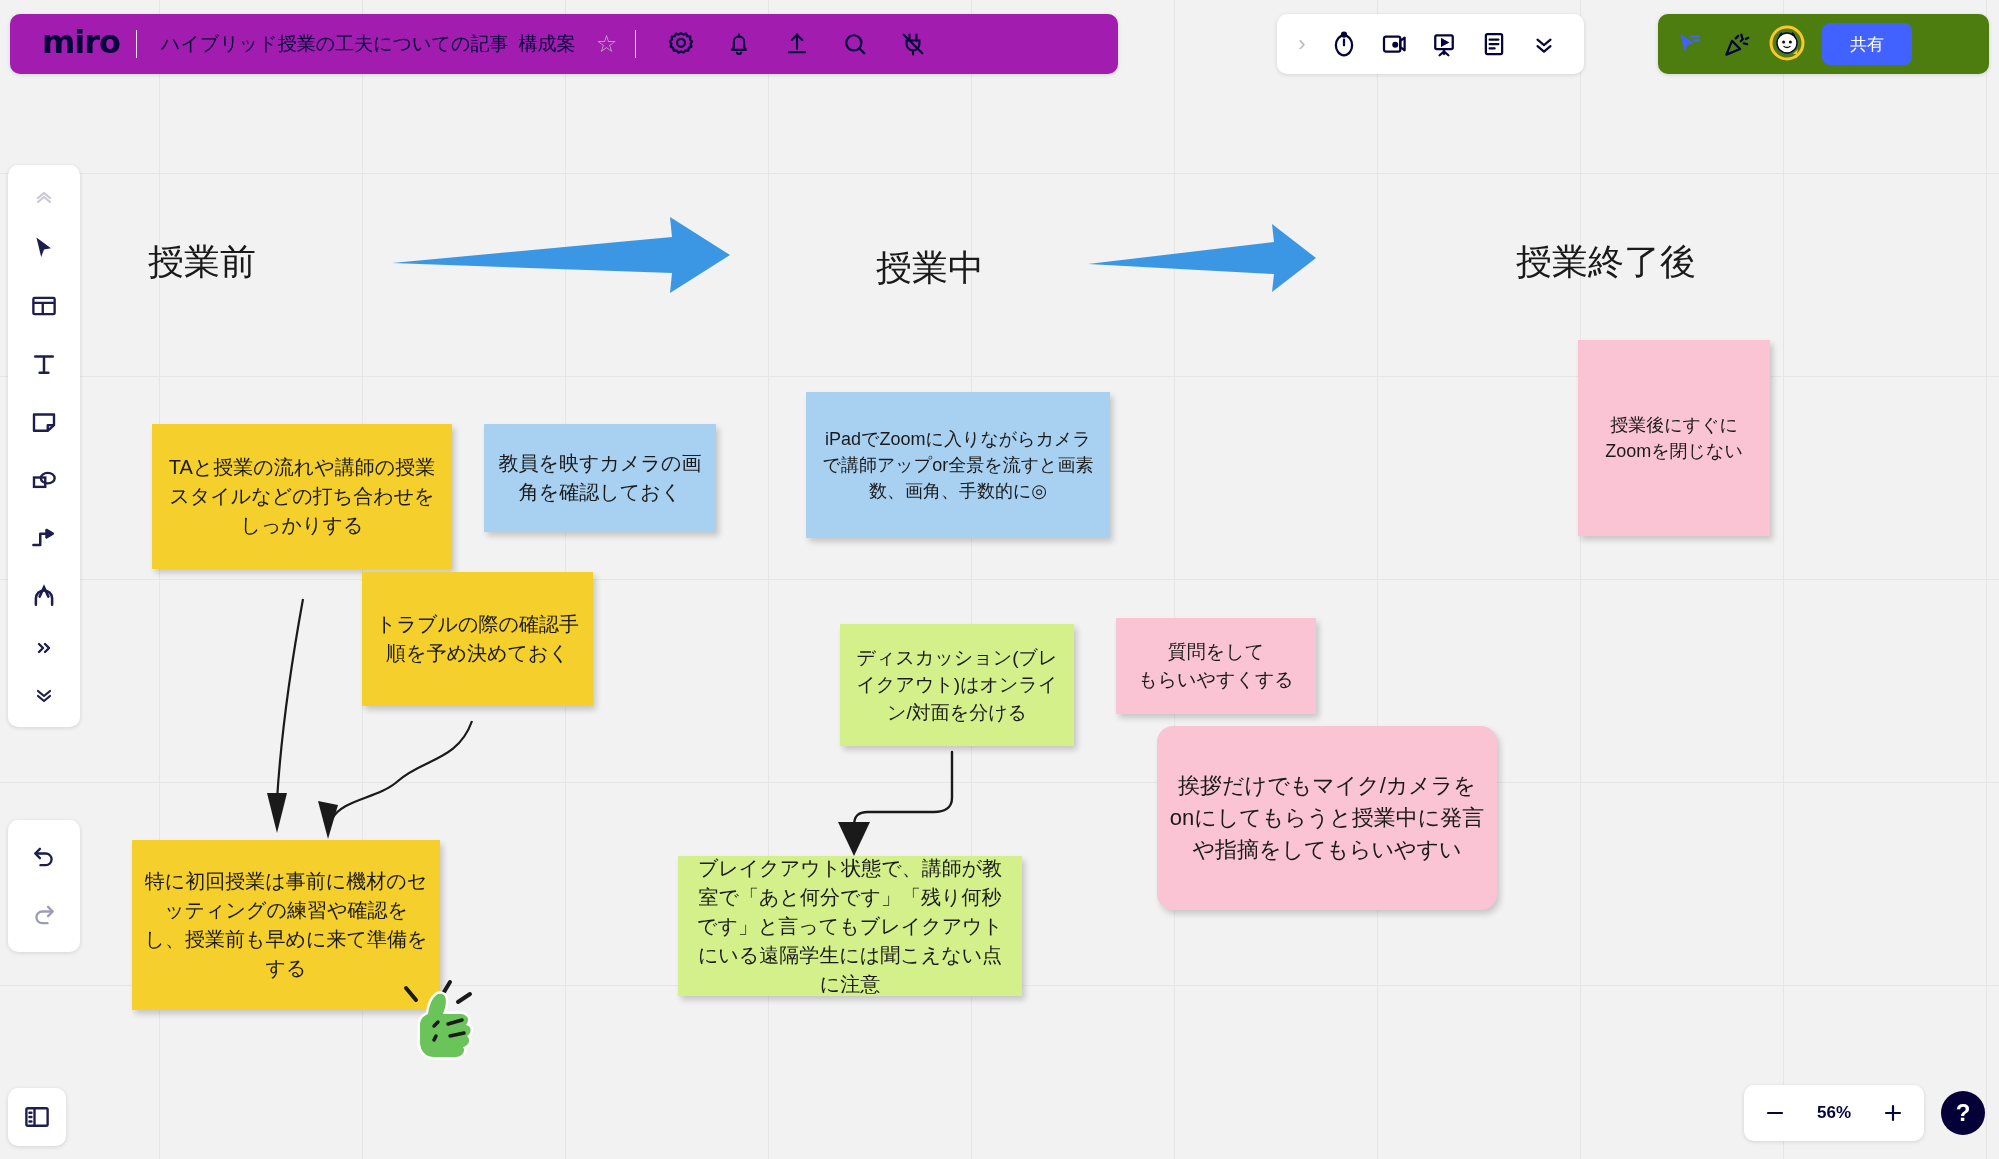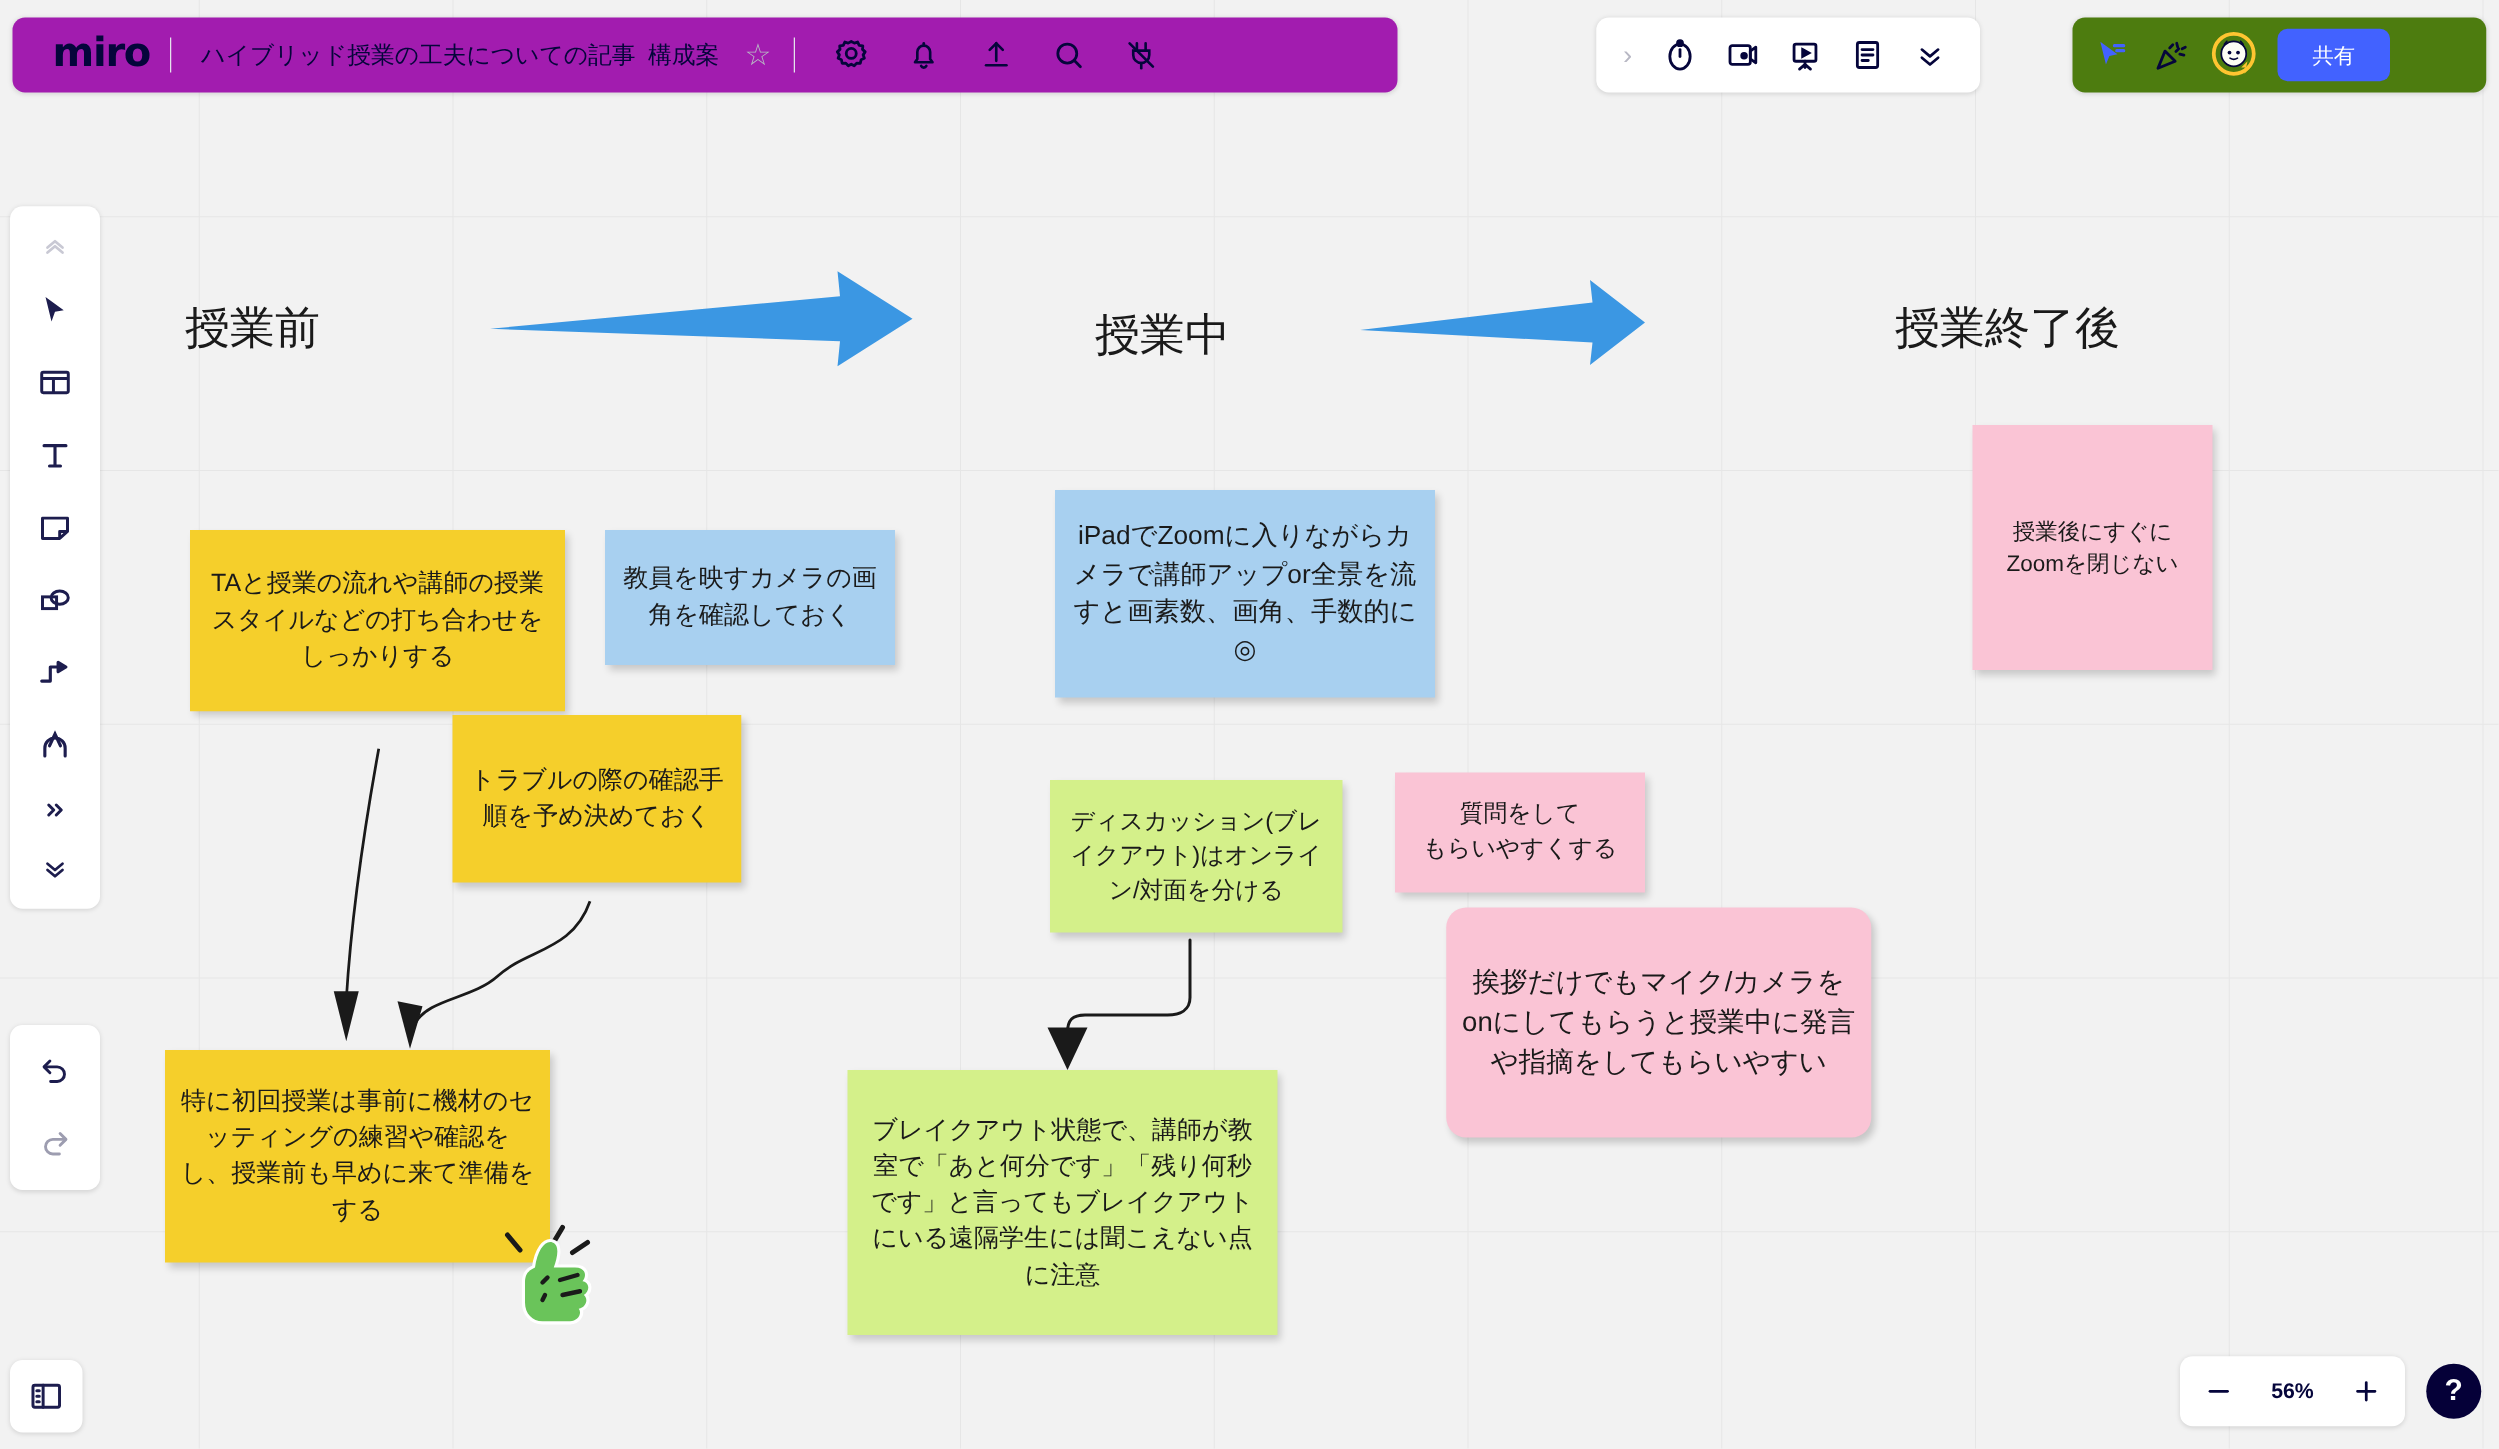--- a/index.html
+++ b/index.html
@@ -170,25 +170,25 @@
     </svg>
 
     <div class="note" style="left:152px; top:424px; width:300px; height:145px; background:#f5cf2b; font-size:20px;">TAと授業の流れや講師の授業スタイルなどの打ち合わせをしっかりする</div>
 
     <div class="note" style="left:484px; top:424px; width:232px; height:108px; background:#a8d0f0; font-size:20px;">教員を映すカメラの画角を確認しておく</div>
 
     <div class="note" style="left:362px; top:572px; width:231px; height:134px; background:#f5cf2b; font-size:20px;">トラブルの際の確認手順を予め決めておく</div>
 
     <div class="note" style="left:132px; top:840px; width:308px; height:170px; background:#f5cf2b; font-size:20px;">特に初回授業は事前に機材のセッティングの練習や確認をし、授業前も早めに来て準備をする</div>
 
-    <div class="note" style="left:806px; top:392px; width:304px; height:166px; background:#a8d0f0; font-size:21px;margin-left:38px;">iPadでZoomに入りながらカメラで講師アップor全景を流すと画素数、画角、手数的に◎</div>
+    <div class="note" style="left:806px; top:392px; width:304px; height:146px; background:#a8d0f0; font-size:18px;">iPadでZoomに入りながらカメラで講師アップor全景を流すと画素数、画角、手数的に◎</div>
 
     <div class="note" style="left:840px; top:624px; width:234px; height:122px; background:#d4f08a; font-size:19px;">ディスカッション(ブレイクアウト)はオンライン/対面を分ける</div>
 
-    <div class="note" style="left:678px; top:856px; width:344px; height:212px; background:#d4f08a; font-size:20px;">ブレイクアウト状態で、講師が教室で「あと何分です」「残り何秒です」と言ってもブレイクアウトにいる遠隔学生には聞こえない点に注意</div>
+    <div class="note" style="left:678px; top:856px; width:344px; height:140px; background:#d4f08a; font-size:20px;">ブレイクアウト状態で、講師が教室で「あと何分です」「残り何秒です」と言ってもブレイクアウトにいる遠隔学生には聞こえない点に注意</div>
 
     <div class="note" style="left:1116px; top:618px; width:200px; height:96px; background:#fac4d5; font-size:19px;">質問をして
 もらいやすくする</div>
 
     <div class="note" style="left:1157px; top:726px; width:340px; height:184px; background:#fac4d5; font-size:22px;border-radius:16px;">挨拶だけでもマイク/カメラをonにしてもらうと授業中に発言や指摘をしてもらいやすい</div>
 
     <div class="note" style="left:1578px; top:340px; width:192px; height:196px; background:#fac4d5; font-size:18px;">授業後にすぐに
 Zoomを閉じない</div>
 
     <svg style="position:absolute; left:400px; top:978px;" width="82" height="92" viewBox="0 0 82 92">

